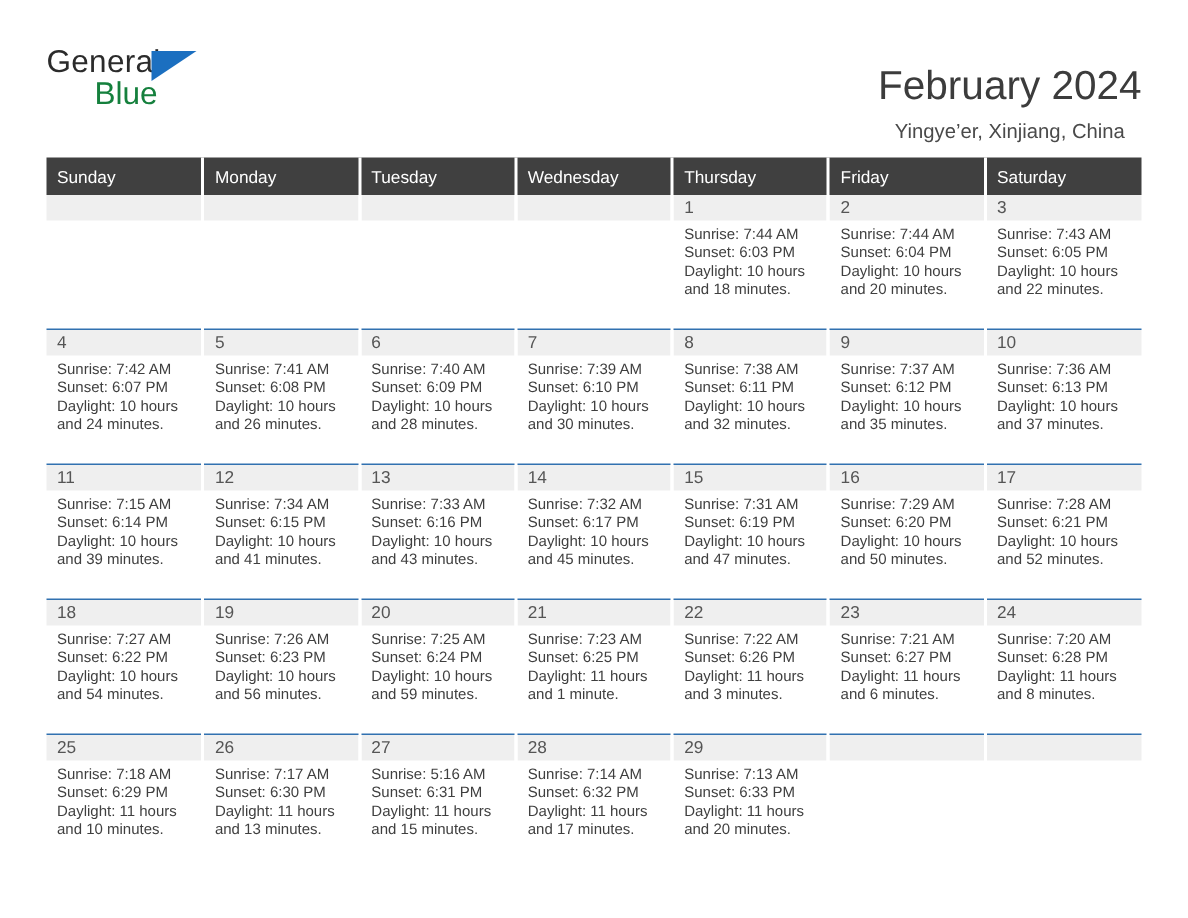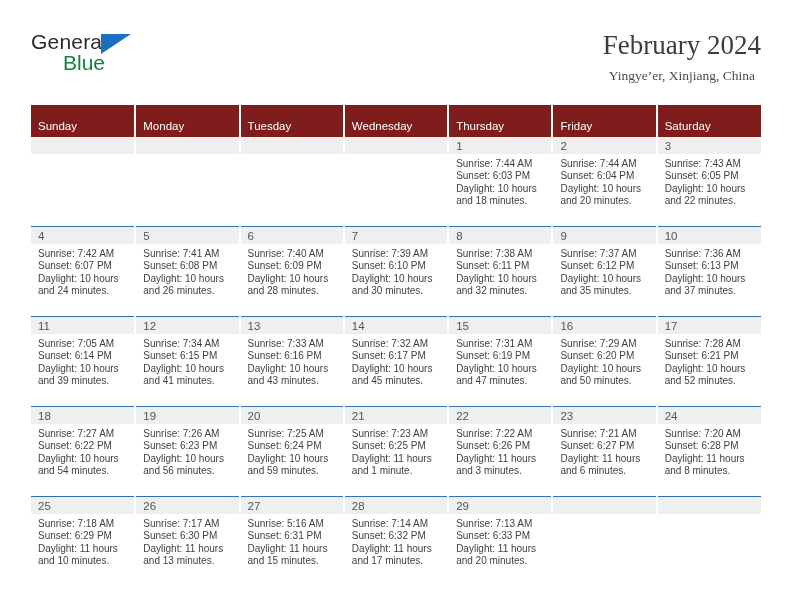--- a/index.html
+++ b/index.html
@@ -56,23 +56,22 @@
     left: 70px;
     top: 4px;
     width: 0;
     height: 0;
     border-left: 30px solid #1b6fc0;
     border-bottom: 20px solid transparent;
   }
   .title-block {
     position: absolute;
     right: 0;
-    top: 0;
+    top: 12px;
     text-align: right;
-    font-family: Liberation Serif, serif;
   }
   .cal-title {
     font-size: 27px;
     color: #3c3c3c;
     line-height: 34px;
     font-weight: normal;
     margin: 0;
     letter-spacing: 0px;
   }
   .cal-subtitle {
@@ -87,26 +86,26 @@
   
   .calendar {
     position: absolute;
     left: 31px;
     top: 105px;
     width: 730px;
     border-collapse: collapse;
     table-layout: fixed;
   }
   .calendar th {
-    background: #7f1d1d;
+    background: #404040;
     color: #ffffff;
     font-size: 11.5px;
     font-weight: normal;
     text-align: left;
-    padding: 15px 0 5px 7px;
+    padding: 8px 0 5px 7px;
     height: 20px;
     box-sizing: border-box;
     border-right: 2px solid #ffffff;
   }
   .calendar th:last-child { border-right: none; }
 
   .calendar td {
     vertical-align: top;
     padding: 0;
     width: 104.28px;
@@ -302,21 +301,21 @@
             <div>Daylight: 10 hours</div>
             <div>and 37 minutes.</div>
           </div>
         </td>
       </tr>
 
       <tr>
         <td>
           <div class="daynum">11</div>
           <div class="cellbody">
-            <div>Sunrise: 7:05 AM</div>
+            <div>Sunrise: 7:15 AM</div>
             <div>Sunset: 6:14 PM</div>
             <div>Daylight: 10 hours</div>
             <div>and 39 minutes.</div>
           </div>
         </td>
         <td>
           <div class="daynum">12</div>
           <div class="cellbody">
             <div>Sunrise: 7:34 AM</div>
             <div>Sunset: 6:15 PM</div>

